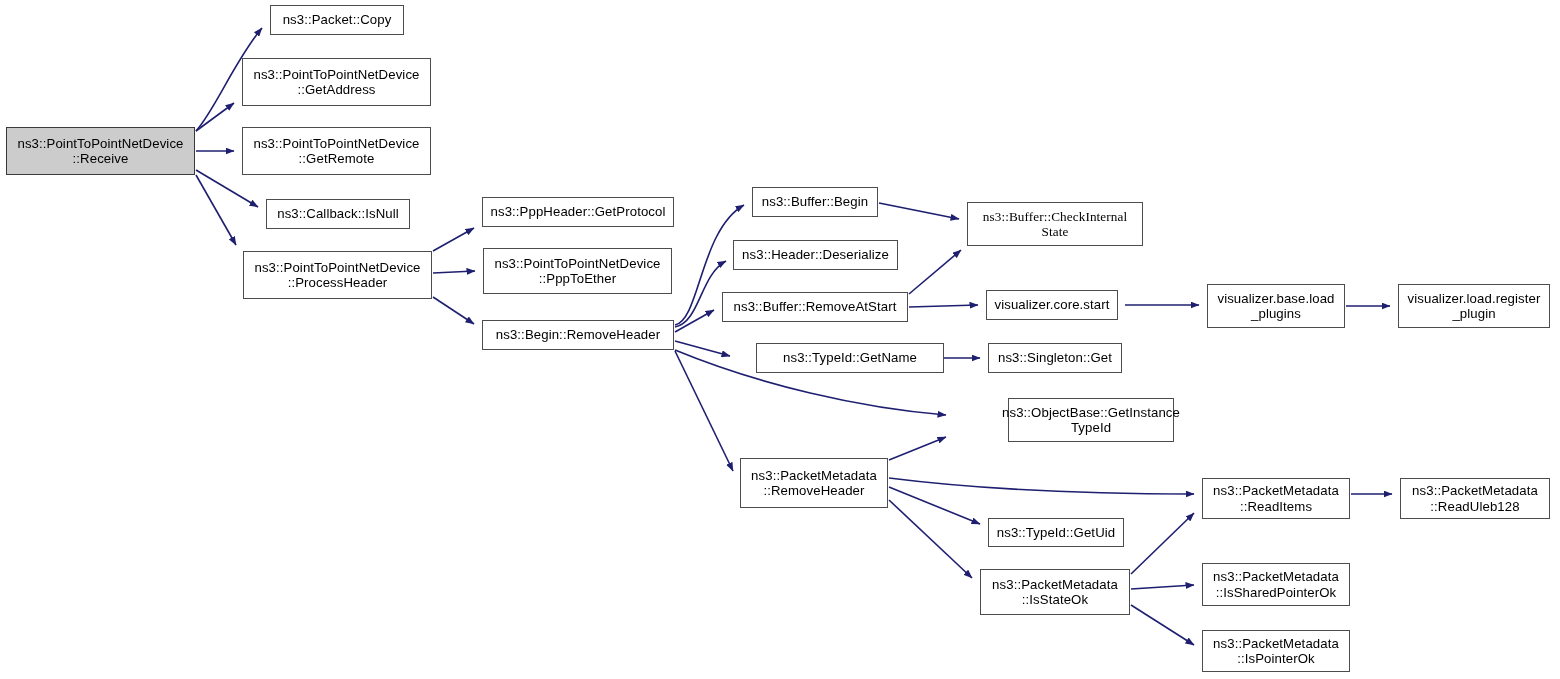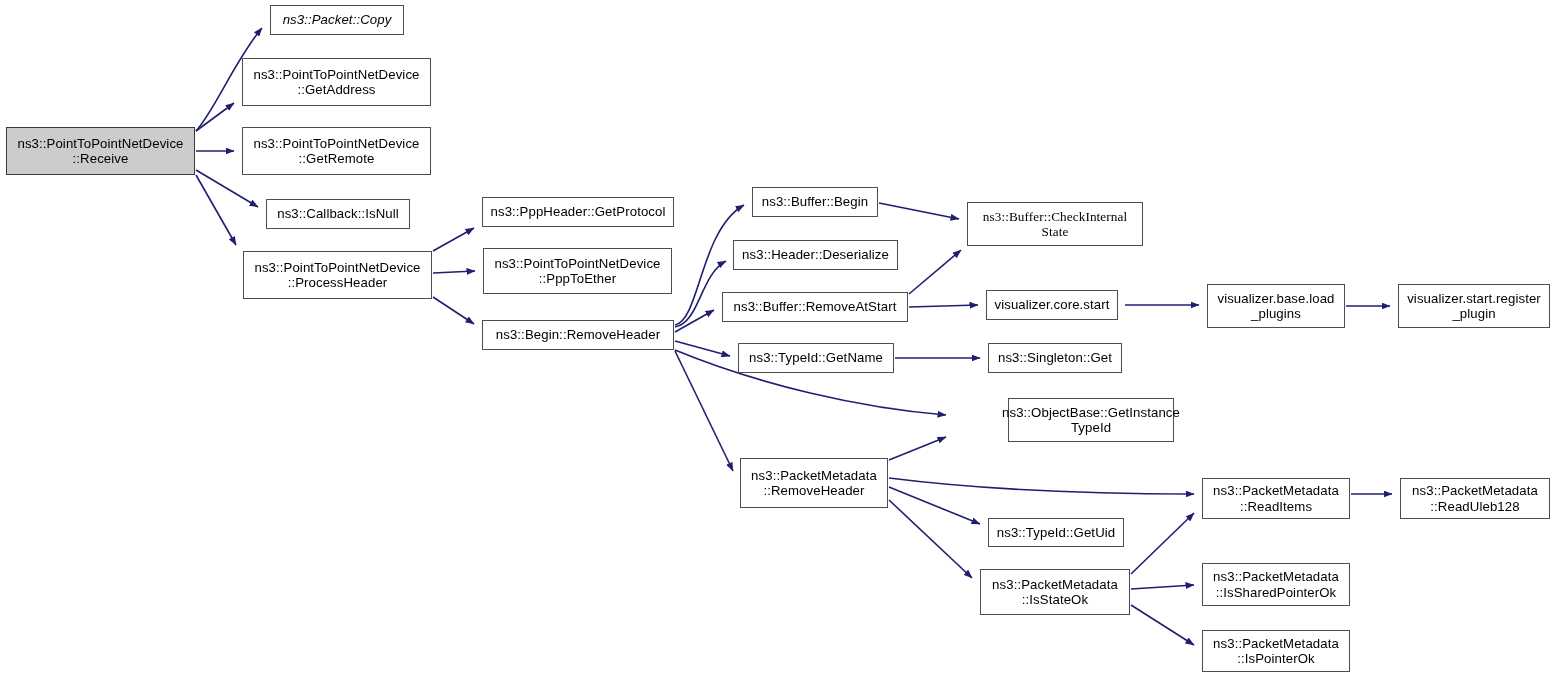--- a/index.html
+++ b/index.html
@@ -68,43 +68,43 @@
         <path d="M 889,500 L 972,578" fill="none" stroke="#1f1f70" stroke-width="1.6" marker-end="url(#arrowhead)"></path>
         <path d="M 1131,574 L 1194,513" fill="none" stroke="#1f1f70" stroke-width="1.6" marker-end="url(#arrowhead)"></path>
         <path d="M 1131,589 L 1194,585" fill="none" stroke="#1f1f70" stroke-width="1.6" marker-end="url(#arrowhead)"></path>
         <path d="M 1131,605 L 1194,645" fill="none" stroke="#1f1f70" stroke-width="1.6" marker-end="url(#arrowhead)"></path>
         <path d="M 1351,494 L 1392,494" fill="none" stroke="#1f1f70" stroke-width="1.6" marker-end="url(#arrowhead)"></path>
       </g>
   </svg>
   <div id="node-layer">
       <div class="node root" style="left: 6px; top: 127px; width: 189px; height: 48px;"><span>ns3::PointToPointNetDevice
 ::Receive</span></div>
-      <div class="node" style="left: 270px; top: 5px; width: 134px; height: 30px; font-style: italic;"><span>ns3::Packet::Copy</span></div>
+      <div class="node" style="left: 270px; top: 5px; width: 134px; height: 30px;"><span>ns3::Packet::Copy</span></div>
       <div class="node" style="left: 242px; top: 58px; width: 189px; height: 48px;"><span>ns3::PointToPointNetDevice
 ::GetAddress</span></div>
       <div class="node" style="left: 242px; top: 127px; width: 189px; height: 48px;"><span>ns3::PointToPointNetDevice
 ::GetRemote</span></div>
       <div class="node" style="left: 266px; top: 199px; width: 144px; height: 30px;"><span>ns3::Callback::IsNull</span></div>
       <div class="node" style="left: 243px; top: 251px; width: 189px; height: 48px;"><span>ns3::PointToPointNetDevice
 ::ProcessHeader</span></div>
       <div class="node" style="left: 482px; top: 197px; width: 192px; height: 30px; text-align: center;"><span>ns3::PppHeader::GetProtocol</span></div>
       <div class="node" style="left: 483px; top: 248px; width: 189px; height: 46px;"><span>ns3::PointToPointNetDevice
 ::PppToEther</span></div>
       <div class="node" style="left: 482px; top: 320px; width: 192px; height: 30px;"><span>ns3::Begin::RemoveHeader</span></div>
       <div class="node" style="left: 752px; top: 187px; width: 126px; height: 30px;"><span>ns3::Buffer::Begin</span></div>
       <div class="node" style="left: 733px; top: 240px; width: 165px; height: 30px;"><span>ns3::Header::Deserialize</span></div>
       <div class="node" style="left: 722px; top: 292px; width: 186px; height: 30px;"><span>ns3::Buffer::RemoveAtStart</span></div>
-      <div class="node" style="left: 738px; top: 343px; width: 156px; height: 30px;"><span>ns3::TypeId::GetName</span></div>
+      <div class="node" style="left: 756px; top: 343px; width: 188px; height: 30px;"><span>ns3::TypeId::GetName</span></div>
       <div class="node" style="left: 967px; top: 202px; width: 176px; height: 44px; font-family: Liberation Serif, serif;"><span>ns3::Buffer::CheckInternal
 State</span></div>
       <div class="node" style="left: 986px; top: 290px; width: 132px; height: 30px;"><span>visualizer.core.start</span></div>
       <div class="node" style="left: 988px; top: 343px; width: 134px; height: 30px;"><span>ns3::Singleton::Get</span></div>
       <div class="node" style="left: 1207px; top: 284px; width: 138px; height: 44px;"><span>visualizer.base.load
 _plugins</span></div>
-      <div class="node" style="left: 1398px; top: 284px; width: 152px; height: 44px;"><span>visualizer.start.register
+      <div class="node" style="left: 1398px; top: 284px; width: 152px; height: 44px;"><span>visualizer.load.register
 _plugin</span></div>
       <div class="node" style="left: 1008px; top: 398px; width: 166px; height: 44px;"><span>ns3::ObjectBase::GetInstance
 TypeId</span></div>
       <div class="node" style="left: 740px; top: 458px; width: 148px; height: 50px;"><span>ns3::PacketMetadata
 ::RemoveHeader</span></div>
       <div class="node" style="left: 988px; top: 518px; width: 136px; height: 29px;"><span>ns3::TypeId::GetUid</span></div>
       <div class="node" style="left: 980px; top: 569px; width: 150px; height: 46px;"><span>ns3::PacketMetadata
 ::IsStateOk</span></div>
       <div class="node" style="left: 1202px; top: 478px; width: 148px; height: 41px;"><span>ns3::PacketMetadata
 ::ReadItems</span></div>

